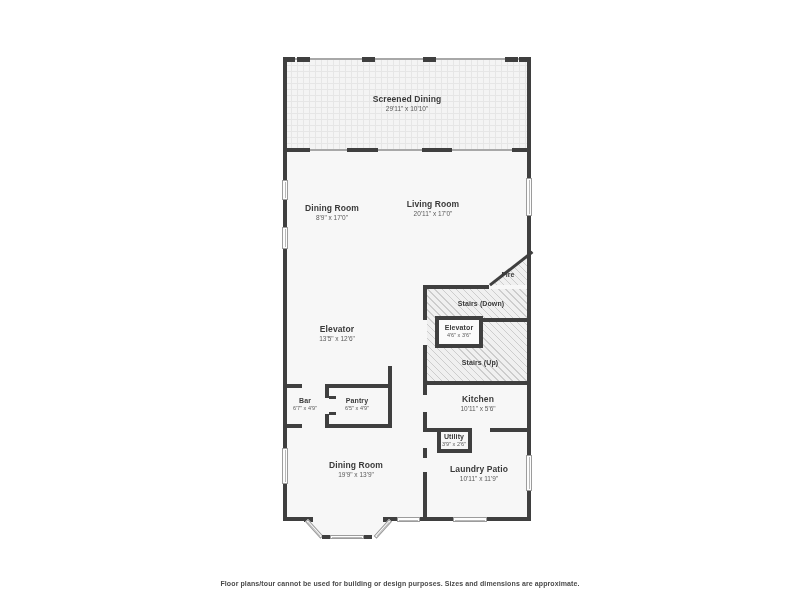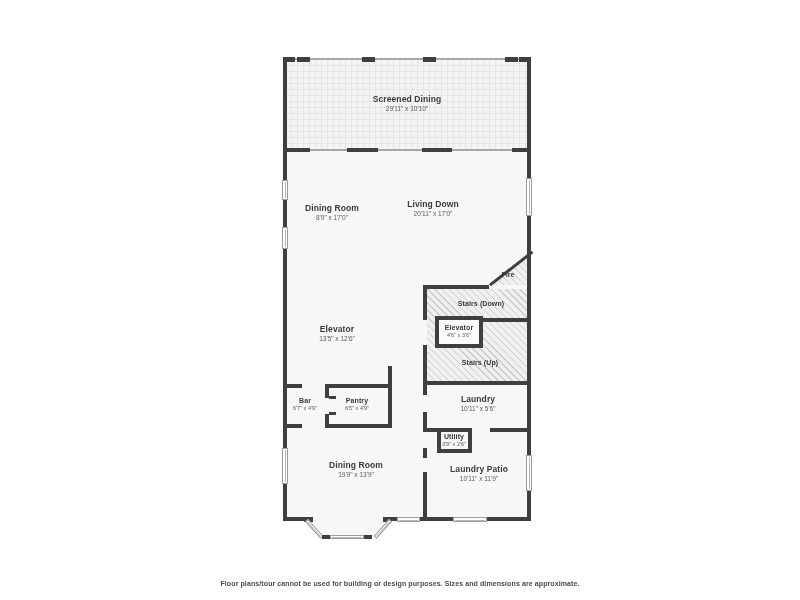--- a/index.html
+++ b/index.html
@@ -123,21 +123,21 @@
 
   <div class="lbl" style="left:407px;top:103px">
     <span class="rn">Screened Dining</span>
     <span class="rd">29'11" x 10'10"</span>
   </div>
   <div class="lbl" style="left:332px;top:212px">
     <span class="rn">Dining Room</span>
     <span class="rd">8'9" x 17'0"</span>
   </div>
   <div class="lbl" style="left:433px;top:208px">
-    <span class="rn">Living Down</span>
+    <span class="rn">Living Room</span>
     <span class="rd">20'11" x 17'0"</span>
   </div>
   <div class="lbl lbl-sm" style="left:508px;top:274px">
     <span class="rn">Fire</span>
   </div>
   <div class="lbl lbl-sm" style="left:481px;top:303px">
     <span class="rn">Stairs (Down)</span>
   </div>
   <div class="lbl lbl-sm" style="left:459px;top:331px">
     <span class="rn">Elevator</span>
@@ -152,21 +152,21 @@
   </div>
   <div class="lbl lbl-sm" style="left:305px;top:404px">
     <span class="rn">Bar</span>
     <span class="rd">6'7" x 4'9"</span>
   </div>
   <div class="lbl lbl-sm" style="left:357px;top:404px">
     <span class="rn">Pantry</span>
     <span class="rd">6'5" x 4'9"</span>
   </div>
   <div class="lbl" style="left:478px;top:403px">
-    <span class="rn">Laundry</span>
+    <span class="rn">Kitchen</span>
     <span class="rd">10'11" x 5'6"</span>
   </div>
   <div class="lbl lbl-sm" style="left:454px;top:440px">
     <span class="rn">Utility</span>
     <span class="rd">3'9" x 2'6"</span>
   </div>
   <div class="lbl" style="left:479px;top:473px">
     <span class="rn">Laundry Patio</span>
     <span class="rd">10'11" x 11'9"</span>
   </div>

